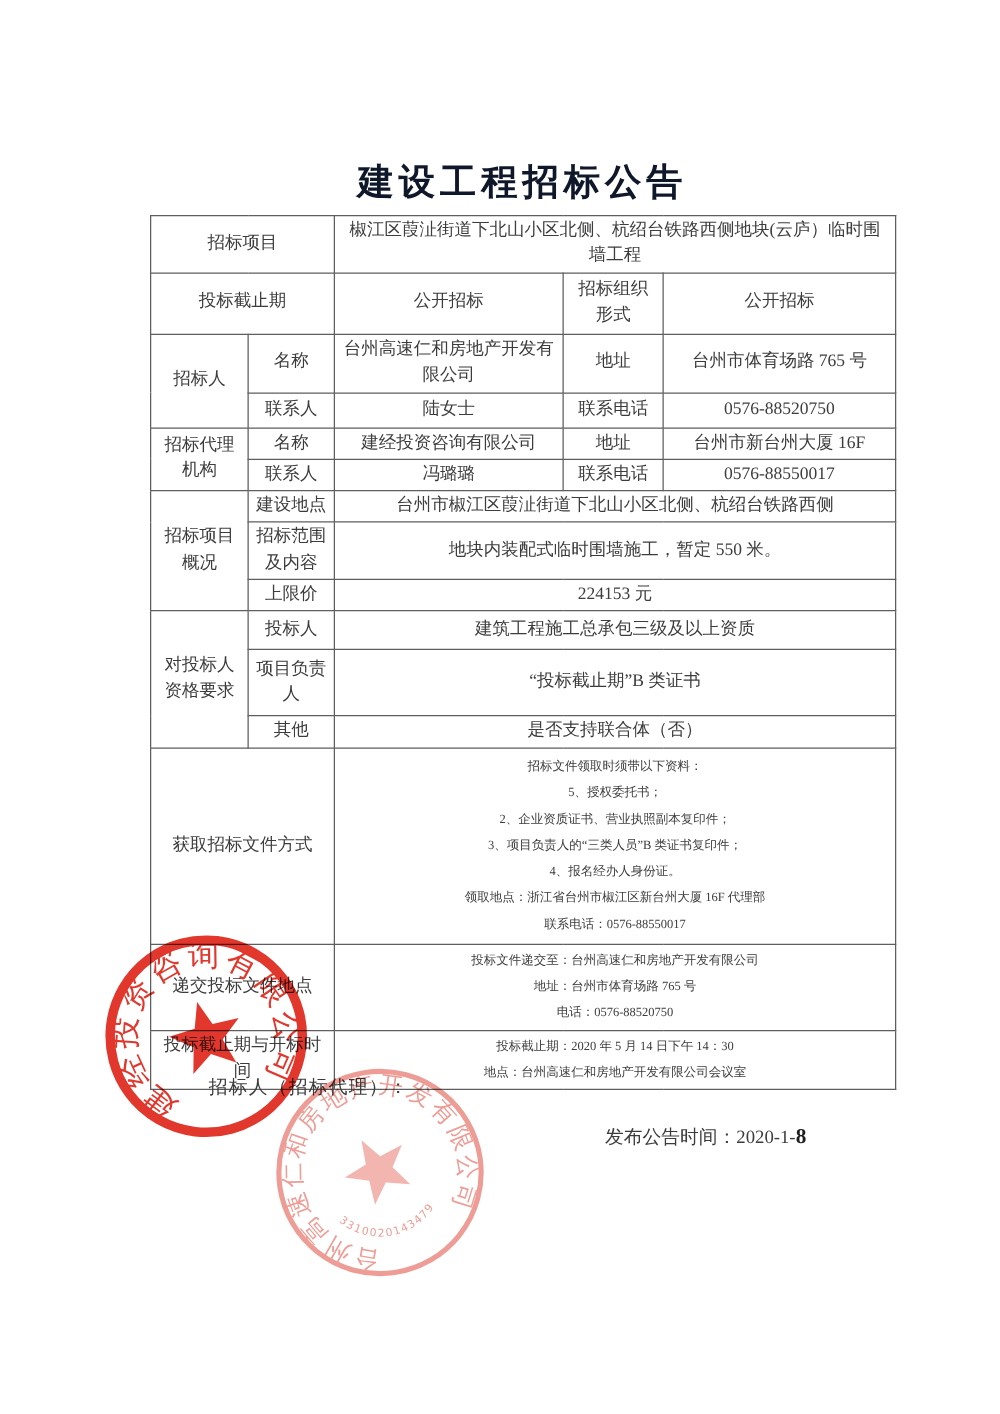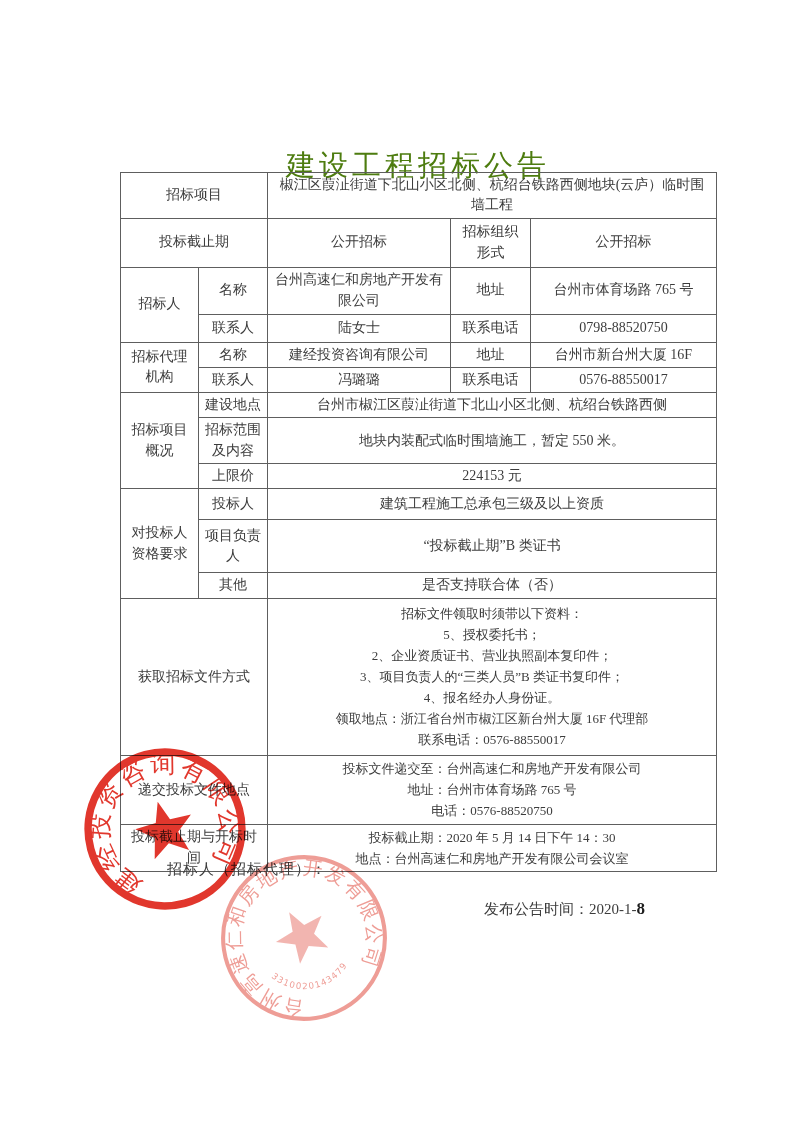--- a/index.html
+++ b/index.html
@@ -4,32 +4,32 @@
 <style>
   * { margin:0; padding:0; box-sizing:border-box; }
   html,body { background:#ffffff; }
   .page {
     position:relative; width:800px; height:1131px; background:#ffffff;
     font-family:"Liberation Serif","DejaVu Serif",serif;
     color:#3c3c3c; overflow:hidden;
   }
   .doc-title {
     position:absolute; left:120px; top:126px; width:596px;
-    text-align:center; font-size:29px; font-weight:400; letter-spacing:4px; color:#4d7c0f;margin-top:20px;
+    text-align:center; font-size:29px; font-weight:700; letter-spacing:4px; color:#0f172a;
   }
   table.tender {
     position:absolute; left:120px; top:172px; width:596px;
     border-collapse:collapse; table-layout:fixed; font-size:14px;
   }
   table.tender td {
     border:1px solid #5e5e5e; vertical-align:middle;
     text-align:center; padding:2px 5px; line-height:1.45; color:#3c3c3c;
   }
   td.lbl { padding:2px 6px; }
-  td.multi { text-align:left; padding:4px 4px 4px 10px; font-size:13px; }
+  td.multi { text-align:left; padding:4px 4px 4px 10px; font-size:10px; }
   td.multi div { line-height:21px; }
   .below-table { position:absolute; font-size:15px; color:#3c3c3c; }
   .sig-line   { left:167px; top:860px; letter-spacing:1px; }
   .pub-line   { left:472px; top:899px;margin-left:12px; }
   .pub-line .last-digit { font-weight:700; color:#1d1d1d; font-size:17px; }
   .seal { position:absolute; mix-blend-mode:multiply; pointer-events:none; }
   .seal-agency   { left:76px;  top:740px; width:178px; height:178px; transform:rotate(-15deg); opacity:.92; }
   .seal-tenderer { left:219px; top:853px; width:170px; height:170px; transform:rotate(-30deg); opacity:.88; }
 </style>
 </head>
@@ -62,21 +62,21 @@
       <td class="lbl" rowspan="2">招标人</td>
       <td class="lbl">名称</td>
       <td>台州高速仁和房地产开发有限公司</td>
       <td class="lbl">地址</td>
       <td>台州市体育场路 765 号</td>
     </tr>
     <tr style="height:28px">
       <td class="lbl">联系人</td>
       <td>陆女士</td>
       <td class="lbl">联系电话</td>
-      <td>0798-88520750</td>
+      <td>0576-88520750</td>
     </tr>
     <tr style="height:24px">
       <td class="lbl" rowspan="2">招标代理机构</td>
       <td class="lbl">名称</td>
       <td>建经投资咨询有限公司</td>
       <td class="lbl">地址</td>
       <td>台州市新台州大厦 16F</td>
     </tr>
     <tr style="height:23px">
       <td class="lbl">联系人</td>

